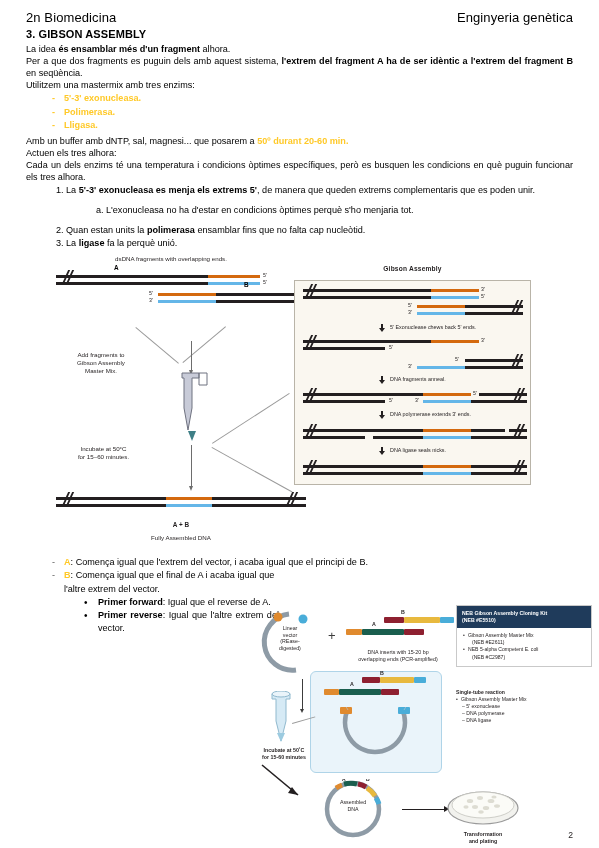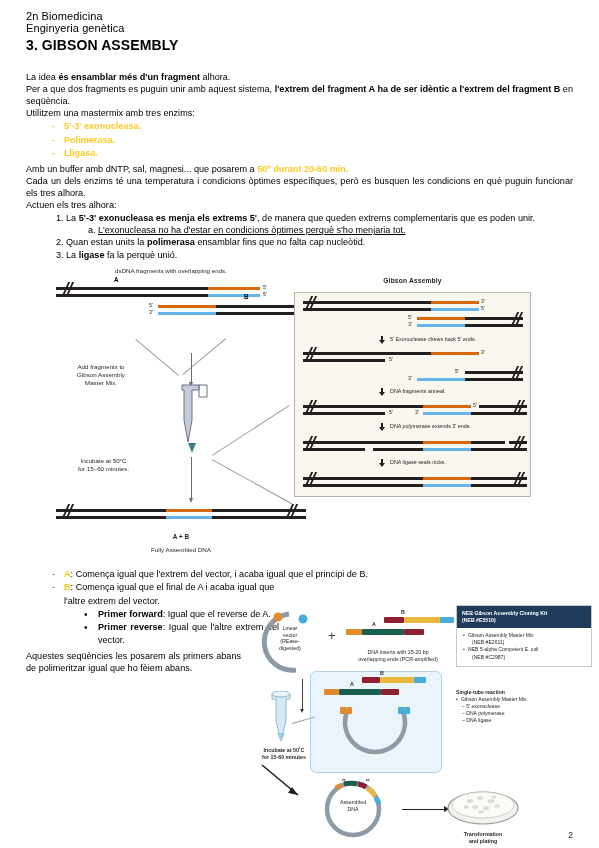--- a/index.html
+++ b/index.html
@@ -9,36 +9,36 @@
     width:599px; height:848px;
     background:#ffffff;
     font-family:"Liberation Sans", sans-serif;
     color:#000000;
     position:relative;
     overflow:hidden;
   }
   .page { position:relative; width:599px; height:848px; padding:10px 26px 0 26px; }
 
   
-  .hdr { display:flex; justify-content:flex-start; font-size:11px; letter-spacing:.1px;flex-direction:column; }
-  .title { font-size:14px; font-weight:bold; margin:3px 0 18px 0; letter-spacing:.1px; }
+  .hdr { display:flex; justify-content:space-between; font-size:13px; letter-spacing:.1px; }
+  .title { font-size:11px; font-weight:bold; margin:3px 0 3px 0; letter-spacing:.1px; }
 
   
   .p { font-size:9.1px; line-height:12.1px; text-align:justify; margin:0 0 0 0; }
   .b { font-weight:bold; }
   .hl { color:#FFC928; font-weight:bold; }
 
   ul.dash { list-style:none; margin:1px 0 0 0; padding:0 0 0 38px; }
   ul.dash > li { font-size:9.1px; line-height:13.4px; position:relative; }
   ul.dash > li::before { content:"-"; position:absolute; left:-12px; color:#FFC928; font-weight:bold; }
   ul.dash.plain > li::before { color:#595959; font-weight:normal; }
 
   ol.num { margin:1px 0 0 0; padding:0 0 0 40px; }
   ol.num > li { font-size:9.1px; line-height:12.2px; text-align:justify; margin-bottom:0px; }
-  ol.alpha { list-style:lower-alpha; margin:0; padding:0 0 0 32px;text-decoration:underline; }
+  ol.alpha { list-style:lower-alpha; margin:8px; padding:0 0 0 32px; }
   ol.alpha > li { font-size:9.1px; line-height:12.2px; }
 
   ul.bul { list-style:none; margin:0; padding:0 0 0 34px; }
   ul.bul > li { font-size:9.1px; line-height:13px; position:relative; text-align:justify; }
   ul.bul > li::before { content:"\2022"; position:absolute; left:-14px; font-size:10px; }
 
   
   #fig1 { position:relative; width:547px; height:300px; margin-top:6px; }
   .f1cap { position:absolute; font-size:6.2px; color:#231f20; text-align:center; line-height:8px; }
 
@@ -118,34 +118,34 @@
 
   <div class="hdr">
     <span>2n Biomedicina</span>
     <span>Enginyeria genètica</span>
   </div>
 
   <div class="title">3. GIBSON ASSEMBLY</div>
 
   <div class="p"><span>La idea </span><span class="b">és ensamblar més d'un fragment</span><span> alhora.</span></div>
 
-  <div class="p"><span>Per a que dos fragments es puguin unir amb aquest sistema, </span><span class="b">l'extrem del fragment A ha de ser idèntic a l'extrem del fragment B</span><span> en seqüència.</span></div>
+  <div class="p"><span>Per a que dos fragments es puguin dels amb aquest sistema, </span><span class="b">l'extrem del fragment A ha de ser idèntic a l'extrem del fragment B</span><span> en seqüència.</span></div>
 
   <div class="p">Utilitzem una mastermix amb tres enzims:</div>
 
   <ul class="dash">
     <li class="hl">5'-3' exonucleasa.</li>
     <li class="hl">Polimerasa.</li>
     <li class="hl">Lligasa.</li>
   </ul>
 
   <div class="p" style="margin-top:2px"><span>Amb un buffer amb dNTP, sal, magnesi... que posarem a </span><span class="hl">50º durant 20-60 min.</span></div>
 
+  <div class="p">Actuen els tres alhora:</div>
   <div class="p">Cada un dels enzims té una temperatura i condicions òptimes específiques, però es busquen les condicions en què puguin funcionar els tres alhora.</div>
-  <div class="p">Actuen els tres alhora:</div>
 
   <ol class="num">
     <li><span>La </span><span class="b">5'-3' exonucleasa es menja els extrems 5'</span><span>, de manera que queden extrems complementaris que es poden unir.</span>
       <ol class="alpha">
         <li>L'exonucleasa no ha d'estar en condicions òptimes perquè s'ho menjaria tot.</li>
       </ol>
     </li>
     <li><span>Quan estan units la </span><span class="b">polimerasa</span><span> ensamblar fins que no falta cap nucleòtid.</span></li>
     <li><span>La </span><span class="b">ligase</span><span> fa la perquè unió.</span></li>
   </ol>
@@ -318,21 +318,20 @@
     <li><span class="hl">A</span><span>: Comença igual que l'extrem del vector, i acaba igual que el principi de B.</span>
     </li>
     <li style="width:225px;"><span class="hl">B</span><span>: Comença igual que el final de A i acaba igual que l'altre extrem del vector.</span>
       <ul class="bul" style="width:215px;">
         <li><span class="b">Primer forward</span><span>: Igual que el reverse de A.</span></li>
         <li><span class="b">Primer reverse</span><span>: Igual que l'altre extrem del vector.</span></li>
       </ul>
     </li>
   </ul>
 
-  <div class="p" style="width:215px; margin-top:3px;">Aquestes seqüències les posarem als primers abans de polimeritzar igual que ho fèiem abans.</div>
 
   <div id="fig2">
 
     <svg style="position:absolute;left:6px;top:6px;" width="66" height="66" viewBox="0 0 66 66">
       <path d="M33 5 A28 28 0 1 0 40 61" fill="none" stroke="#8E9BA6" stroke-width="5"></path>
       <circle cx="22" cy="8" r="4.5" fill="#E08A2E"></circle>
       <circle cx="47" cy="10" r="4.5" fill="#49ADD9"></circle>
     </svg>
     <div class="f2t" style="left:20px; top:22px; width:40px; text-align:center; white-space:pre-line;">Linear
 vector

